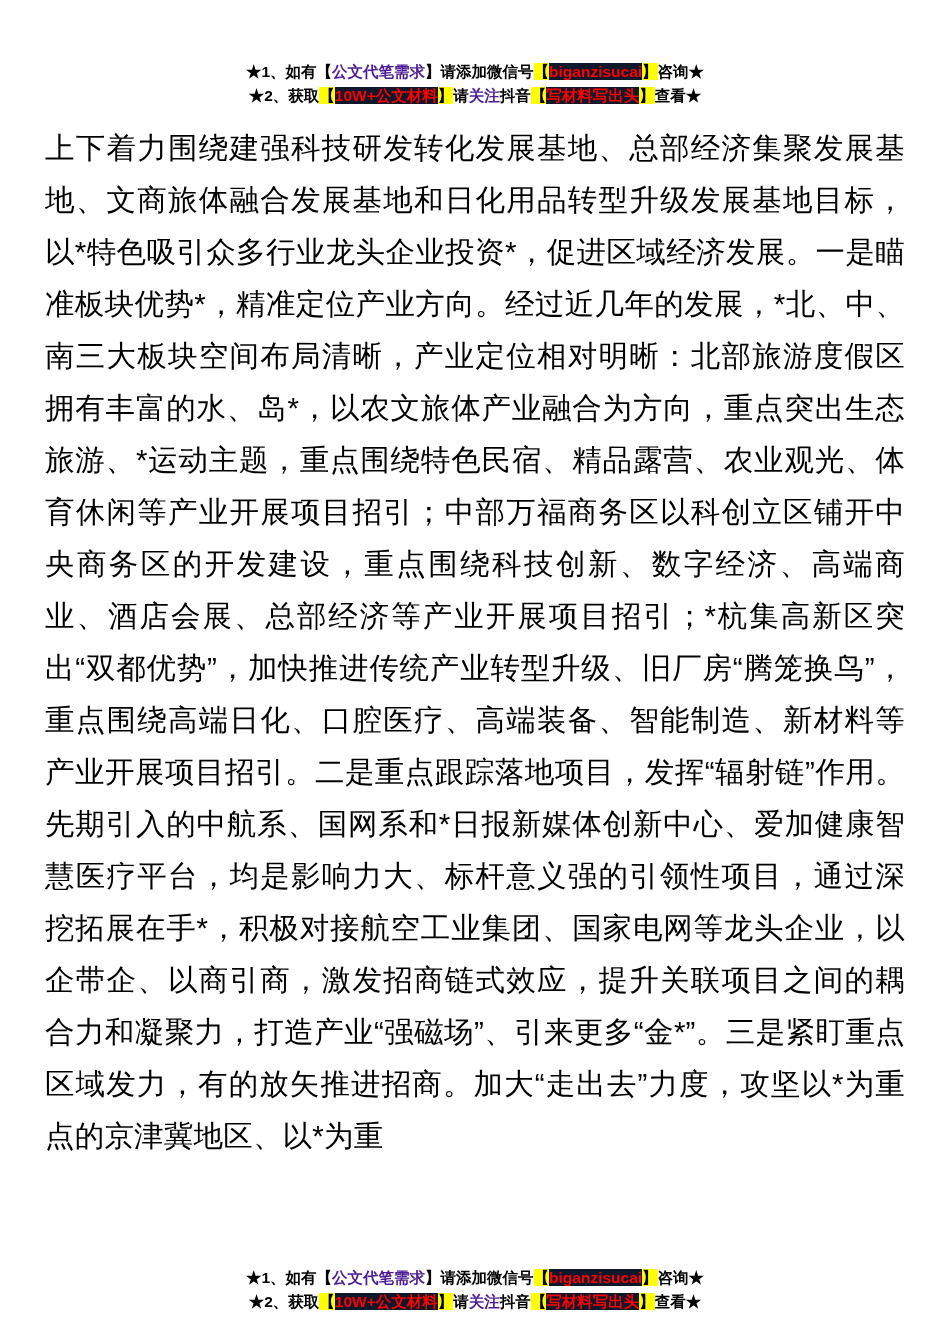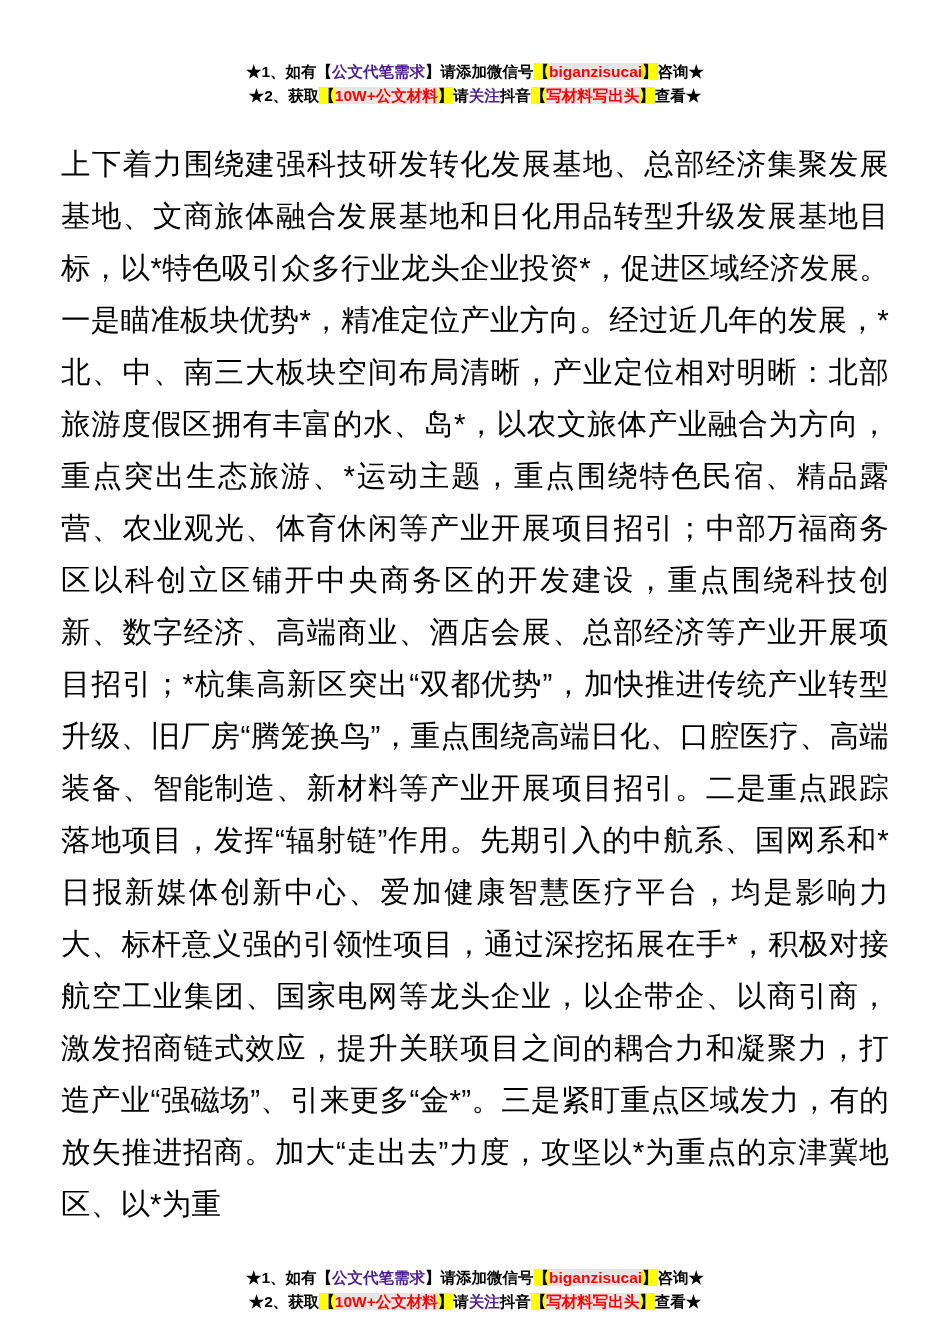--- a/index.html
+++ b/index.html
@@ -39,21 +39,21 @@
   .hl-red {
     color: #4c1d95;
     font-weight: bold;
   }
   .hl-yellow {
     background: #ffff00;
     color: #000000;
     font-weight: bold;
   }
   .hl-yellow-red {
-    background: #e5e5e5;
+    background: #0f172a;
     color: #ff0000;
     font-weight: bold;
   }
   .banner-top {
     margin-bottom: 4px;
   }
   .banner-bottom {
     margin-top: 6px;
   }
   
@@ -63,21 +63,21 @@
     line-height: 52px;
     color: #000000;
     text-align: justify;
     text-justify: inter-ideograph;
     letter-spacing: 0.2px;
     font-family: "Liberation Sans", sans-serif;
     margin-top: 10px;
     overflow: hidden;
   }
   .doc-body p {
-    margin: 16px;
+    margin: 0;
     text-indent: 0;
   }
   .footer-wrap {
     margin-top: auto;
   }
 </style>
 </head>
 <body>
 
 <div class="page">

